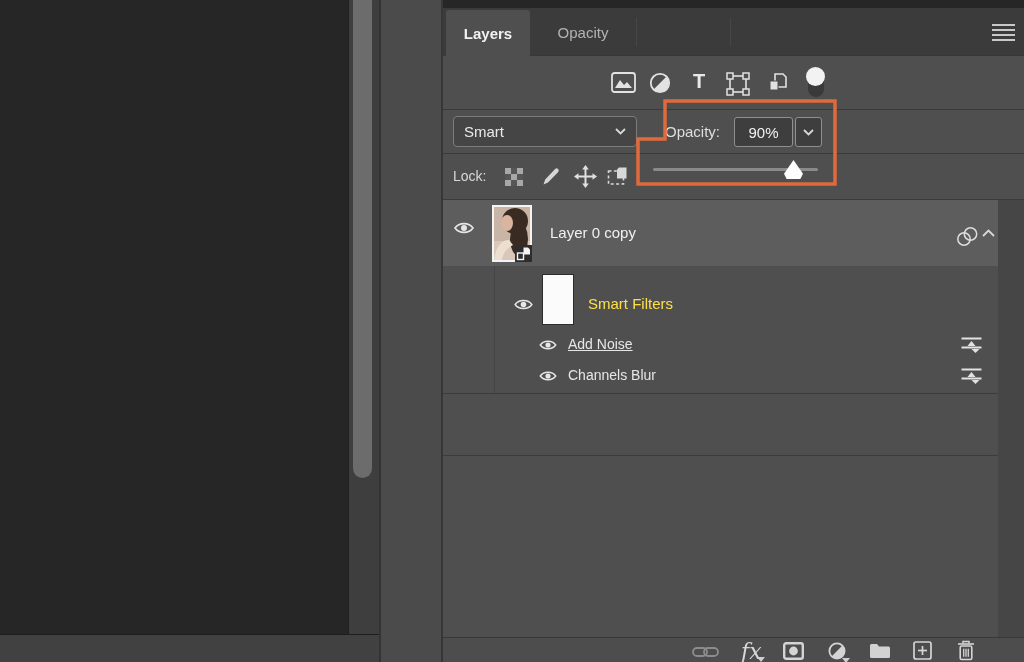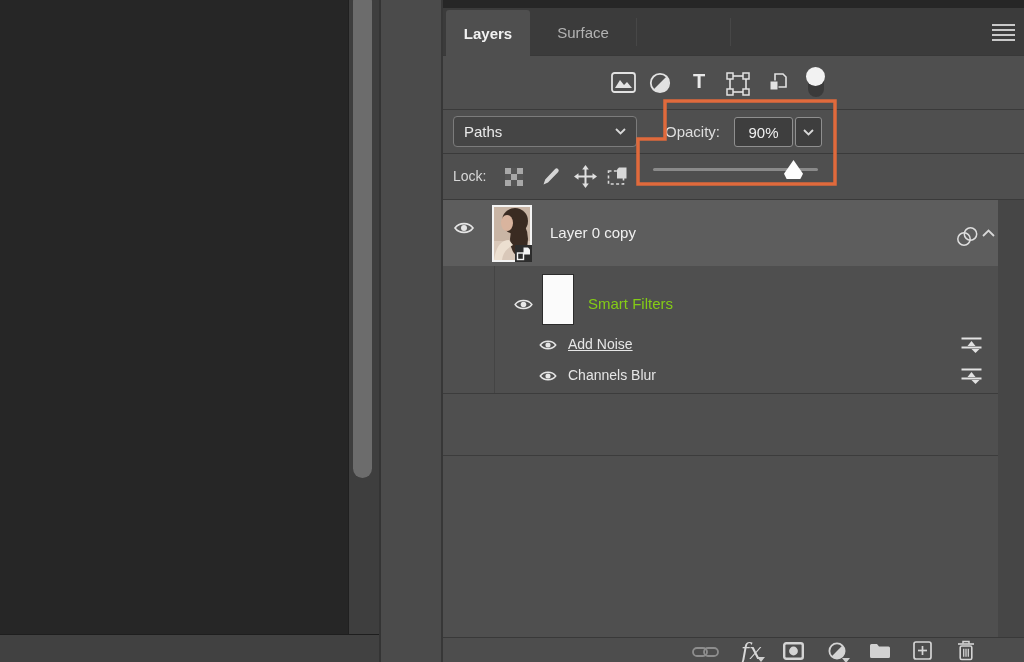--- a/index.html
+++ b/index.html
@@ -43,21 +43,21 @@
   .valbox{background:#3e3e3e;border:1px solid #8f8f8f;border-radius:3px;color:#f0f0f0;font-size:15px;
           display:flex;align-items:center;justify-content:center;box-sizing:border-box;}
 
   
   #opacity-slider-track{background:#8a8a8a;border-radius:2px;}
   #opacity-slider-thumb{width:19px;height:19px;background:#fdfdfd;
       clip-path:polygon(50% 0, 100% 72%, 86% 100%, 14% 100%, 0 72%);}
 
   
   .layer-name{color:#f0f0f0;font-size:15px;}
-  .sub-name{color:#84cc16;font-size:15px;}
+  .sub-name{color:#fde047;font-size:15px;}
   .flt-name{color:#e6e6e6;font-size:14px;}
   #row-layer0copy{background:#5d5d5d;}
   .thumb-frame{background:#f4f4f4;box-sizing:border-box;}
   #gutter{background:#464646;}
   .divider{background:#3c3c3c;height:1px;}
   .vline{background:#444444;width:1px;}
 
   
   #bottom-bar{left:0;top:629px;width:581px;height:27px;background:#4d4d4d;border-top:1px solid #393939;box-sizing:border-box;}
   #bottom-edge{left:0;top:656px;width:581px;height:6px;background:#3a3a3a;}
@@ -77,21 +77,21 @@
 </div>
 <div class="abs" id="dock-strip"></div>
 
 <div class="abs" id="panel">
 
   <div class="abs" id="tab-bar">
     <div class="abs tab active" style="left:3px;width:84px;">
         <span>Layers</span>
       </div>
     <div class="abs tab" style="left:87px;width:106px;">
-        <span>Surface</span>
+        <span>Opacity</span>
       </div>
     <div class="abs tab-sep" style="left:193px;"></div>
     <div class="abs tab-sep" style="left:287px;"></div>
     <div class="abs" id="panel-menu">
       <div class="bar" style="top:0;"></div>
         <div class="bar" style="top:5px;"></div>
         <div class="bar" style="top:10px;"></div>
         <div class="bar" style="top:15px;"></div>
     </div>
   </div>
@@ -126,21 +126,21 @@
       </svg>
     </div>
     <div class="abs" style="left:363px;top:10px;width:19px;height:31px;">
       <div class="abs" style="left:1.5px;top:2px;width:16px;height:28px;background:#3a3a3a;border-radius:8px;"></div>
       <div class="abs" style="left:0;top:0;width:19px;height:19px;background:#f2f2f2;border-radius:50%;"></div>
     </div>
   </div>
 
   <div class="abs prow" style="top:102px;height:44px;">
     <div class="abs select" style="left:10px;top:6px;width:184px;height:31px;padding:0 10px;">
-      <span style="flex:1;">Paths</span>
+      <span style="flex:1;">Smart</span>
       <svg class="chev" viewBox="0 0 11 7">
         <polyline points="1,1 5.5,5.5 10,1" fill="none" stroke="#d8d8d8" stroke-width="1.8"></polyline>
       </svg>
     </div>
     <span class="abs lbl" style="left:222px;top:13px;">Opacity:</span>
     <div class="abs valbox" style="left:291px;top:7px;width:59px;height:30px;">
       <span>90%</span>
     </div>
     <div class="abs valbox" style="left:352px;top:7px;width:27px;height:30px;">
       <svg class="chev" viewBox="0 0 11 7">

